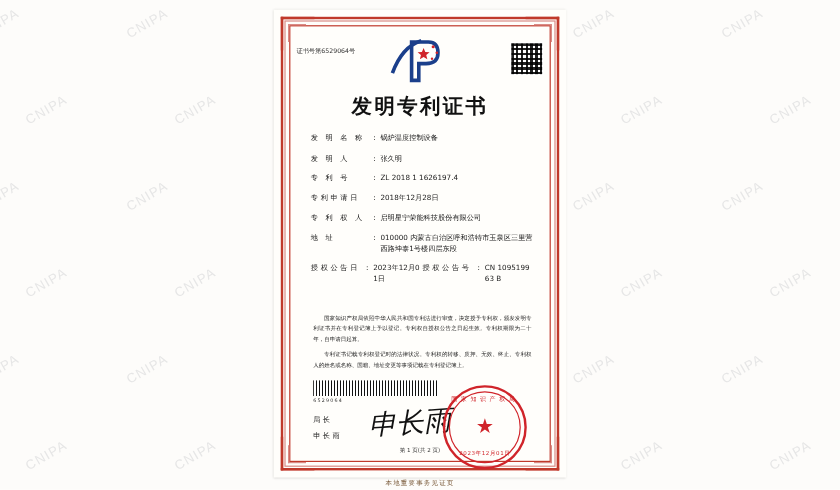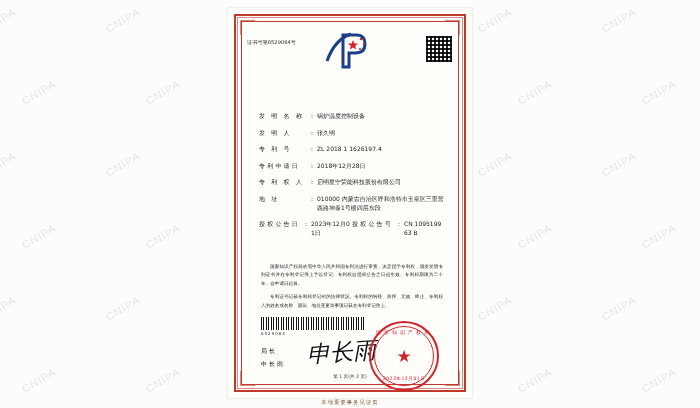--- a/index.html
+++ b/index.html
@@ -253,20 +253,21 @@
         <path d="M20 4 L34 4 Q42 4 42 13 Q42 22 32 22 L26 22 L26 36 L20 36 Z" fill="none" stroke="#1b3f8b" stroke-width="3"></path>
         <path d="M4 30 Q12 8 28 3" fill="none" stroke="#1b3f8b" stroke-width="3"></path>
         <g fill="#d0242a">
           <polygon points="30,9 31.4,12.4 35,12.6 32.2,14.9 33.1,18.4 30,16.4 26.9,18.4 27.8,14.9 25,12.6 28.6,12.4"></polygon>
           <circle cx="38" cy="8" r="1.3"></circle>
           <circle cx="41" cy="13" r="1.1"></circle>
           <circle cx="37" cy="18" r="1"></circle>
         </g>
       </svg>
 
+      <div class="title">发明专利证书</div>
 
       <div class="fields">
         <div class="row">
           <span class="lbl">发 明 名 称</span>
           <span class="colon">:</span>
           <span class="val">锅炉温度控制设备</span>
         </div>
         <div class="row">
           <span class="lbl">发 明 人</span>
           <span class="colon">:</span>

